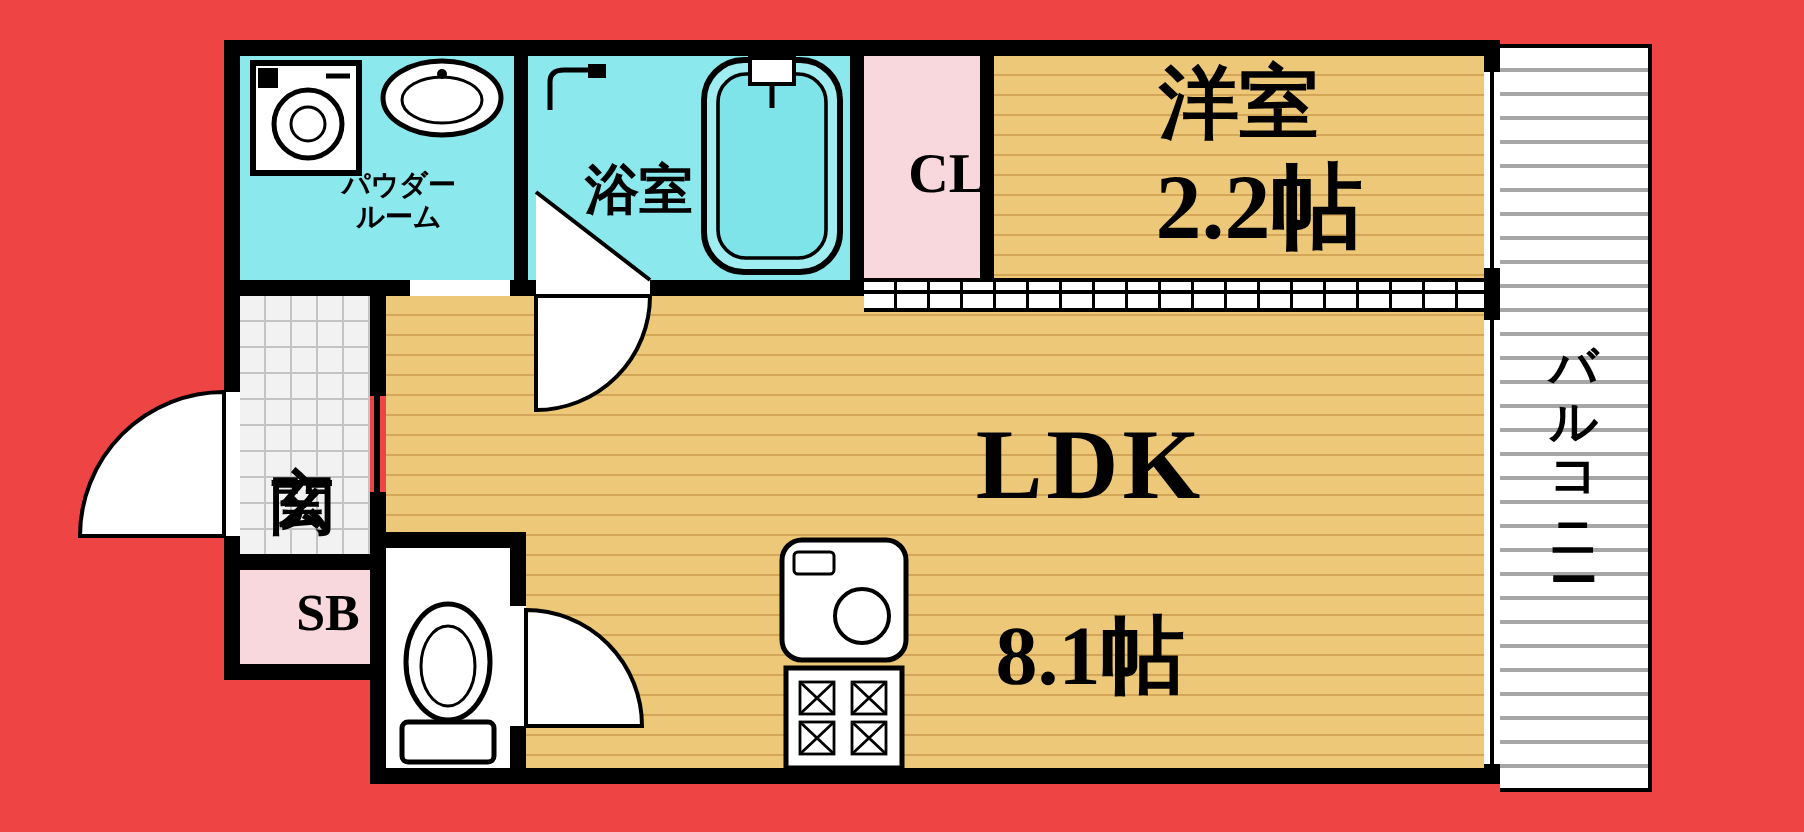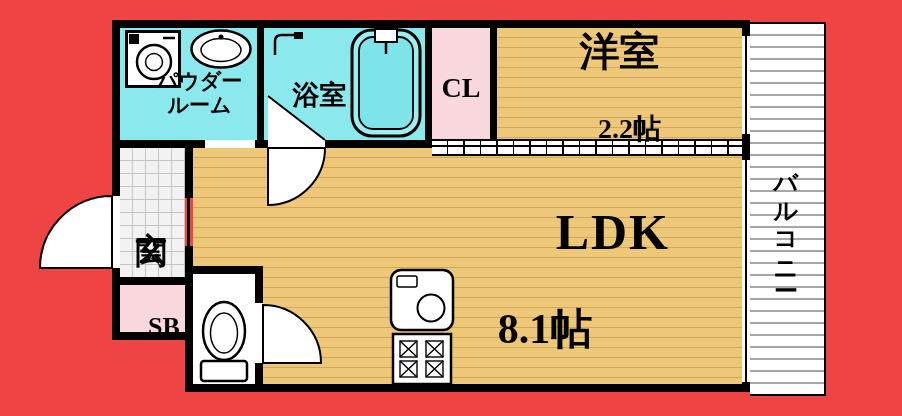--- a/index.html
+++ b/index.html
@@ -124,24 +124,24 @@
       <rect x="35" y="9" width="17" height="16"></rect>
         <path d="M35 9 L52 25 M52 9 L35 25"></path>
       <rect x="9" y="29" width="17" height="16"></rect>
         <path d="M9 29 L26 45 M26 29 L9 45"></path>
       <rect x="35" y="29" width="17" height="16"></rect>
         <path d="M35 29 L52 45 M52 29 L35 45"></path>
     </g>
   </svg>
 
   <div class="room-label" style="left:497px;top:30px;width:245px;font-size:40px;">洋室</div>
-  <div class="room-label" style="left:497px;top:78px;width:265px;font-size:28px;margin-top:35px;">2.2帖</div>
-  <div class="room-label" style="left:420px;top:204px;width:250px;font-size:50px;letter-spacing:2px;text-align:right;">LDK</div>
+  <div class="room-label" style="left:497px;top:78px;width:265px;font-size:46px;">2.2帖</div>
+  <div class="room-label" style="left:420px;top:204px;width:250px;font-size:50px;letter-spacing:2px;">LDK</div>
   <div class="room-label" style="left:420px;top:262px;width:250px;font-size:42px;margin-top:44px;">8.1帖</div>
-  <div class="room-label" style="left:429px;top:72px;width:64px;font-size:28px;">CL</div>
+  <div class="room-label" style="left:429px;top:72px;width:64px;font-size:28px;text-align:right;">CL</div>
   <div class="room-label" style="left:264px;top:80px;width:111px;font-size:27px;">浴室</div>
-  <div class="room-label pre" style="left:120px;top:70px;width:159px;font-size:21px;">パウダー
+  <div class="room-label pre" style="left:120px;top:86px;width:159px;font-size:14px;">パウダー
 ルーム</div>
   <div class="room-label vertical" style="left:133px;top:156px;height:115px;font-size:31px;letter-spacing:8px;">玄関</div>
-  <div class="room-label" style="left:120px;top:292px;width:88px;font-size:26px;margin-top:20px;">SB</div>
+  <div class="room-label" style="left:120px;top:292px;width:88px;font-size:26px;">SB</div>
   <div class="room-label vertical" style="left:772px;top:128px;height:180px;font-size:24px;letter-spacing:3px;">バルコニー</div>
 
 </div>
 
 </body></html>

